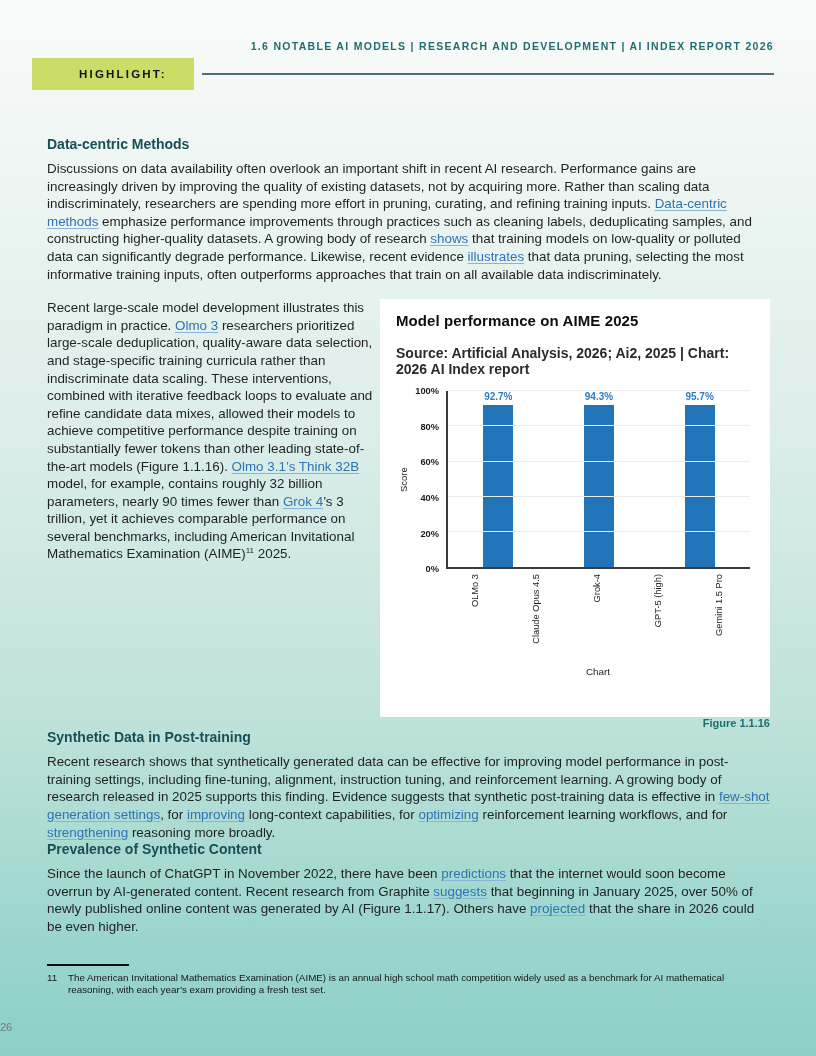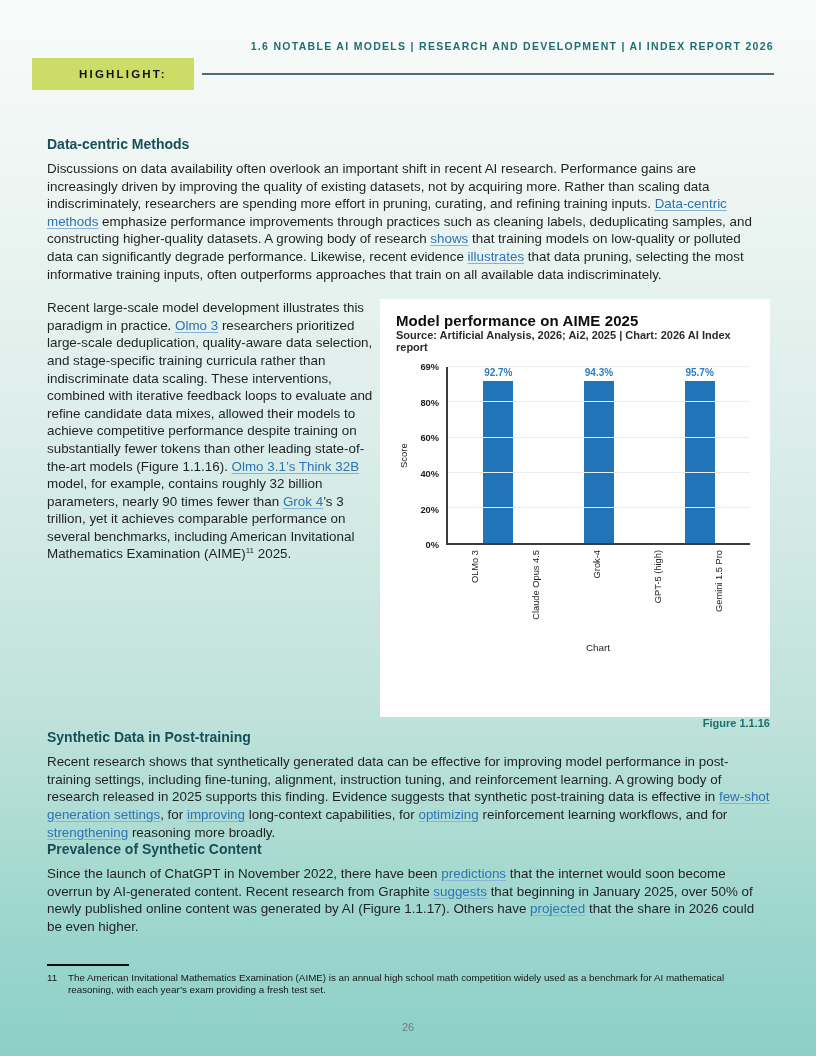--- a/index.html
+++ b/index.html
@@ -27,21 +27,21 @@
   a.link { color:#2f73b5; text-decoration:underline; text-decoration-color:#85b3da; text-underline-offset:2px; cursor:pointer; }
   sup.fn-ref { font-size:8px; line-height:0; }
 
   .two-col { display:flex; margin-top:16px; }
   .left-col { width:327px; }
   .chart-panel {
     margin-left:auto; width:390px; height:418px; background:#ffffff;
     padding:13px 20px 8px 16px; flex:0 0 auto;
   }
   .chart-title { font-size:15px; font-weight:bold; color:#0e0e0e; letter-spacing:0.1px; }
-  .chart-source { font-size:11px; font-weight:bold; color:#2b2b2b; margin-top:0; }
+  .chart-source { font-size:14px; font-weight:bold; color:#2b2b2b; margin-top:16px; }
   .chart-body { display:flex; margin-top:14px; }
   .y-axis-label {
     width:14px; height:178px; display:flex; align-items:center; justify-content:center;
     writing-mode:vertical-rl; transform:rotate(180deg);
     font-size:9.5px; color:#222;
   }
   .y-ticks { position:relative; width:36px; height:178px; }
   .y-ticks span { position:absolute; right:7px; font-size:9.3px; font-weight:bold; color:#1c1c1c; }
   .plot { flex:1; position:relative; height:178px; border-left:2px solid #3c3c3c; border-bottom:2px solid #3c3c3c; }
   .gridline { position:absolute; left:0; right:0; height:1px; background:#ededed; }
@@ -58,21 +58,21 @@
   }
   .x-axis-title { text-align:center; margin-left:50px; font-size:9.8px; color:#1c1c1c; }
 
   .fig-cap { text-align:right; color:#1b6f74; font-weight:bold; font-size:11px; }
   .sec-synthetic { margin-top:20px; }
   .sec-prevalence { margin-top:56px; }
 
   .footnote-rule { width:82px; height:2px; background:#111; margin-top:28px; }
   .footnote { display:flex; margin-top:6px; font-size:9.8px; line-height:12.6px; color:#161616; }
   .footnote .fn-num { flex:0 0 21px; }
-  .page-number { position:absolute; bottom:23px; left:0; right:0; text-align:center; color:#6f7d7a; font-size:11px; }
+  .page-number { position:absolute; bottom:23px; left:0; right:0; color:#6f7d7a; font-size:11px; }
 </style>
 </head>
 <body>
 
 <div class="page">
 
   <div class="breadcrumb">1.6 NOTABLE AI MODELS | RESEARCH AND DEVELOPMENT | AI INDEX REPORT 2026</div>
 
   <div class="highlight-row">
     <div class="highlight-box">HIGHLIGHT:</div>
@@ -91,21 +91,21 @@
         <div class="chart-title">Model performance on AIME 2025</div>
         <div class="chart-source">Source: Artificial Analysis, 2026; Ai2, 2025  | Chart: 2026 AI Index report</div>
         <div class="chart-body">
           <div class="y-axis-label">Score</div>
           <div class="y-ticks">
               <span style="bottom: calc(0% - 5px);">0%</span>
               <span style="bottom: calc(20% - 5px);">20%</span>
               <span style="bottom: calc(40% - 5px);">40%</span>
               <span style="bottom: calc(60% - 5px);">60%</span>
               <span style="bottom: calc(80% - 5px);">80%</span>
-              <span style="bottom: calc(100% - 5px);">69%</span>
+              <span style="bottom: calc(100% - 5px);">100%</span>
             </div>
           <div class="plot">
             <div class="bars">
                 <div class="bar-slot">
                   <div class="bar-value" style="color: rgb(46, 124, 192);">92.7%</div>
                   <div class="bar" style="height: 92.7%; background: rgb(32, 116, 183);"></div>
                 </div>
                 <div class="bar-slot">
                   <div class="bar-value" style="color: rgb(46, 124, 192);">94.3%</div>
                   <div class="bar" style="height: 94.3%; background: rgb(32, 116, 183);"></div>

